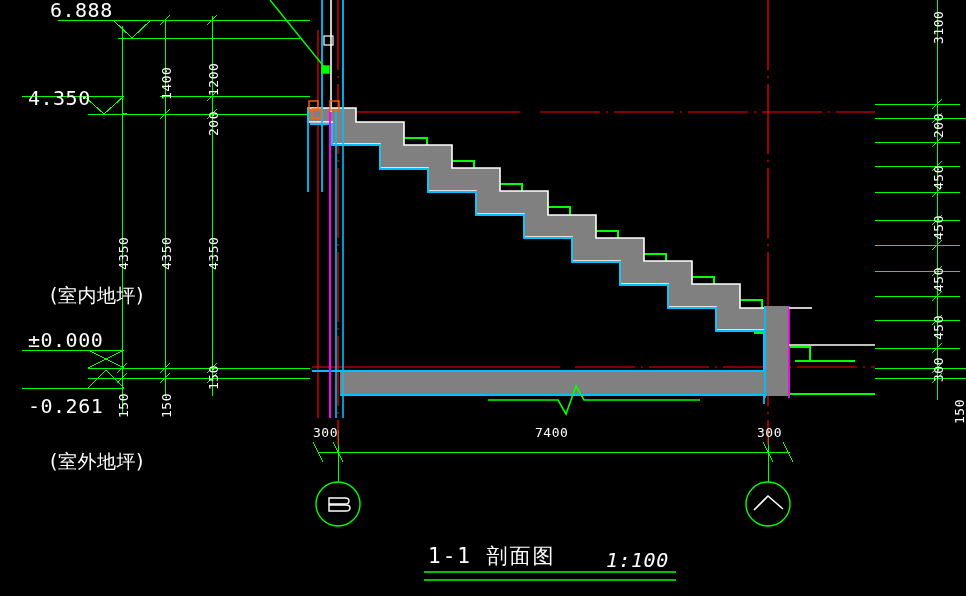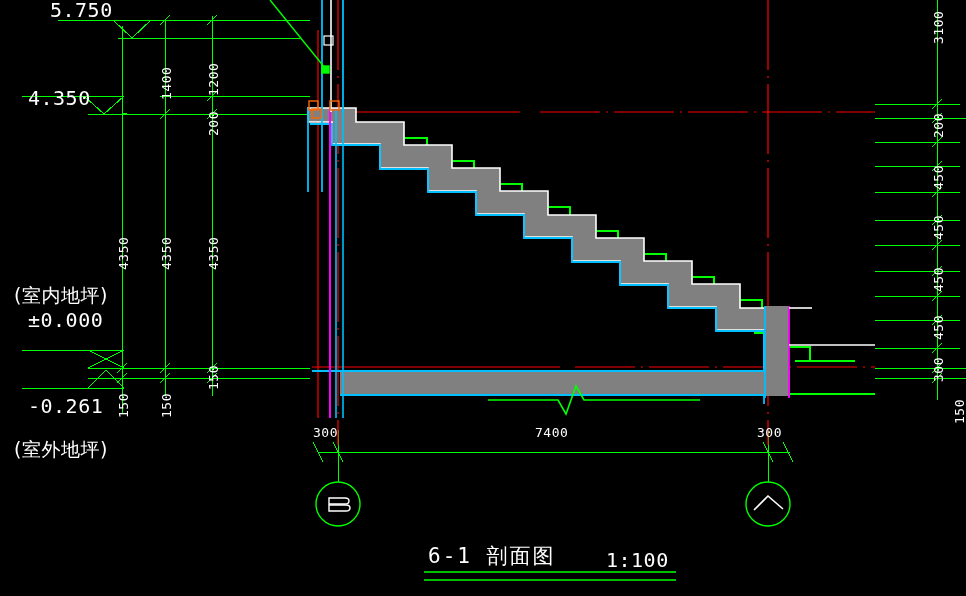--- a/index.html
+++ b/index.html
@@ -4,21 +4,21 @@
 <title>CAD Section</title>
 <style>
   html,body{margin:0;padding:0;background:#000;}
   body{width:966px;height:596px;overflow:hidden;
        font-family:"DejaVu Sans Mono","Liberation Mono",monospace;}
   #stage{position:relative;width:966px;height:596px;background:#000;}
   #stage svg{position:absolute;left:0;top:0;}
   .lbl{position:absolute;color:#fff;font-size:13px;line-height:1;
        white-space:nowrap;letter-spacing:0.5px;}
   .rot{transform:rotate(-90deg);transform-origin:left top;}
-  .cn{font-family:"DejaVu Sans","Liberation Sans",sans-serif;font-size:19px;}
+  .cn{font-family:"DejaVu Sans","Liberation Sans",sans-serif;font-size:19px;margin-left:36px;}
   .big{font-size:20px;}
   .ttl{font-size:21px;letter-spacing:2px;}
 </style>
 </head>
 <body>
 
 <div id="stage">
 
 <svg width="966" height="596">
   <g stroke="#00ff00" stroke-width="1" fill="none" shape-rendering="crispEdges">
@@ -232,26 +232,26 @@
     <rect x="330" y="101" width="9" height="9" fill="none" stroke="#ff6600" stroke-width="1.4"></rect>
     <rect x="312" y="109" width="9" height="9" fill="none" stroke="#ff6600" stroke-width="1.4"></rect>
   </g>
 
   <g stroke="#00ff00" stroke-width="1.4" fill="none">
     <line x1="270" y1="0" x2="325" y2="68"></line>
     <rect x="322" y="66" width="7" height="7" fill="#00ff00"></rect>
   </g>
 </svg>
 
-<div class="lbl big" style="left:50px;top:0px;">5.750</div>
+<div class="lbl big" style="left:50px;top:0px;">6.888</div>
 <div class="lbl big" style="left:28px;top:88px;">4.350</div>
 <div class="lbl cn" style="left:14px;top:286px;">(室内地坪)</div>
-<div class="lbl big" style="left:28px;top:310px;">±0.000</div>
+<div class="lbl big" style="left:28px;top:330px;">±0.000</div>
 <div class="lbl big" style="left:28px;top:396px;">-0.261</div>
-<div class="lbl cn" style="left:14px;top:440px;">(室外地坪)</div>
+<div class="lbl cn" style="left:14px;top:452px;">(室外地坪)</div>
 
 <div class="lbl rot" style="left:160px;top:100px;">1400</div>
 <div class="lbl rot" style="left:207px;top:96px;">1200</div>
 <div class="lbl rot" style="left:207px;top:136px;">200</div>
 <div class="lbl rot" style="left:160px;top:270px;">4350</div>
 <div class="lbl rot" style="left:207px;top:270px;">4350</div>
 <div class="lbl rot" style="left:117px;top:270px;">4350</div>
 <div class="lbl rot" style="left:207px;top:390px;">150</div>
 <div class="lbl rot" style="left:160px;top:418px;">150</div>
 <div class="lbl rot" style="left:117px;top:418px;">150</div>
@@ -262,16 +262,16 @@
 <div class="lbl rot" style="left:932px;top:240px;">450</div>
 <div class="lbl rot" style="left:932px;top:292px;">450</div>
 <div class="lbl rot" style="left:932px;top:340px;">450</div>
 <div class="lbl rot" style="left:932px;top:382px;">300</div>
 <div class="lbl rot" style="left:953px;top:424px;">150</div>
 
 <div class="lbl" style="left:313px;top:426px;">300</div>
 <div class="lbl" style="left:535px;top:426px;">7400</div>
 <div class="lbl" style="left:757px;top:426px;">300</div>
 
-<div class="lbl ttl" style="left:428px;top:546px;">6-1 剖面图</div>
-<div class="lbl big" style="left:606px;top:550px;">1:100</div>
+<div class="lbl ttl" style="left:428px;top:546px;">1-1 剖面图</div>
+<div class="lbl big" style="left:606px;top:550px;font-style:italic;">1:100</div>
 
 </div>
 
 </body></html>

